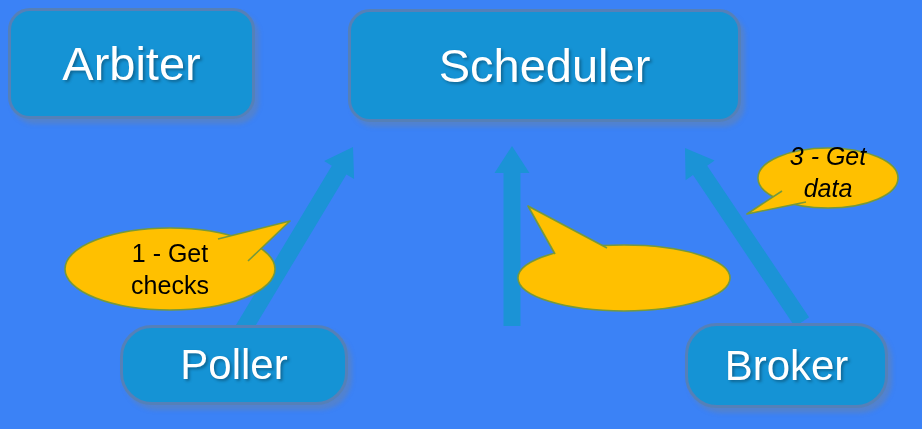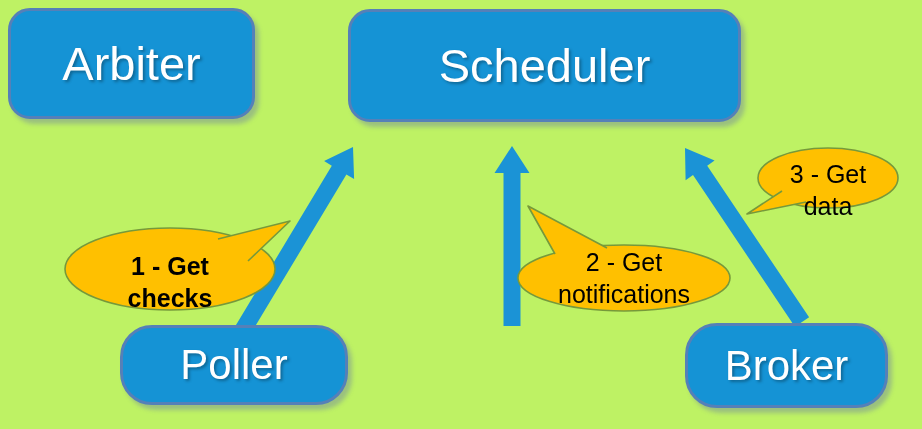--- a/index.html
+++ b/index.html
@@ -10,21 +10,21 @@
     --callout-border: #76993B;
     --node-text: #FFFFFF;
     --callout-text: #000000;
   }
   * { margin: 0; padding: 0; box-sizing: border-box; }
   html, body { background: #ffffff; }
   .canvas {
     position: relative;
     width: 922px;
     height: 429px;
-    background: #bef264;
+    background: #3b82f6;
     overflow: hidden;
     font-family: "Liberation Sans", sans-serif;
   }
   .layer {
     position: absolute;
     left: 0; top: 0;
     width: 922px; height: 429px;
   }
   .node {
     position: absolute;
@@ -61,23 +61,23 @@
     position: absolute;
     display: flex;
     align-items: center;
     justify-content: center;
     text-align: center;
     color: var(--callout-text);
     font-size: 25px;
     line-height: 1.28;
     white-space: pre-line;
   }
-  #callout-text-1 { left:  70px; top: 245px; width: 200px; height: 74px; font-weight: bold; }
+  #callout-text-1 { left:  70px; top: 232px; width: 200px; height: 74px; }
   #callout-text-2 { left: 520px; top: 247px; width: 208px; height: 62px; }
-  #callout-text-3 { left: 760px; top: 154px; width: 136px; height: 72px; }
+  #callout-text-3 { left: 760px; top: 136px; width: 136px; height: 72px; font-style: italic; }
 </style>
 </head>
 <body>
 
 <div class="canvas">
 
   <svg class="layer" viewBox="0 0 922 429" aria-hidden="true">
 
     <polygon class="arrow" points="353,147 354.1,179.1 346.4,174.5 250.3,334.4 235.7,325.6 331.8,165.7 324.1,161.1"></polygon>
 
@@ -109,18 +109,16 @@
   </div>
   <div class="node node-bottom" id="node-poller">
     <span>Poller</span>
   </div>
   <div class="node node-bottom" id="node-broker">
     <span>Broker</span>
   </div>
 
   <div class="callout-text" id="callout-text-1">1 - Get
 checks</div>
-  <div class="callout-text" id="callout-text-2">2 - Get
-notifications</div>
   <div class="callout-text" id="callout-text-3">3 - Get
 data</div>
 
 </div>
 
 </body></html>

